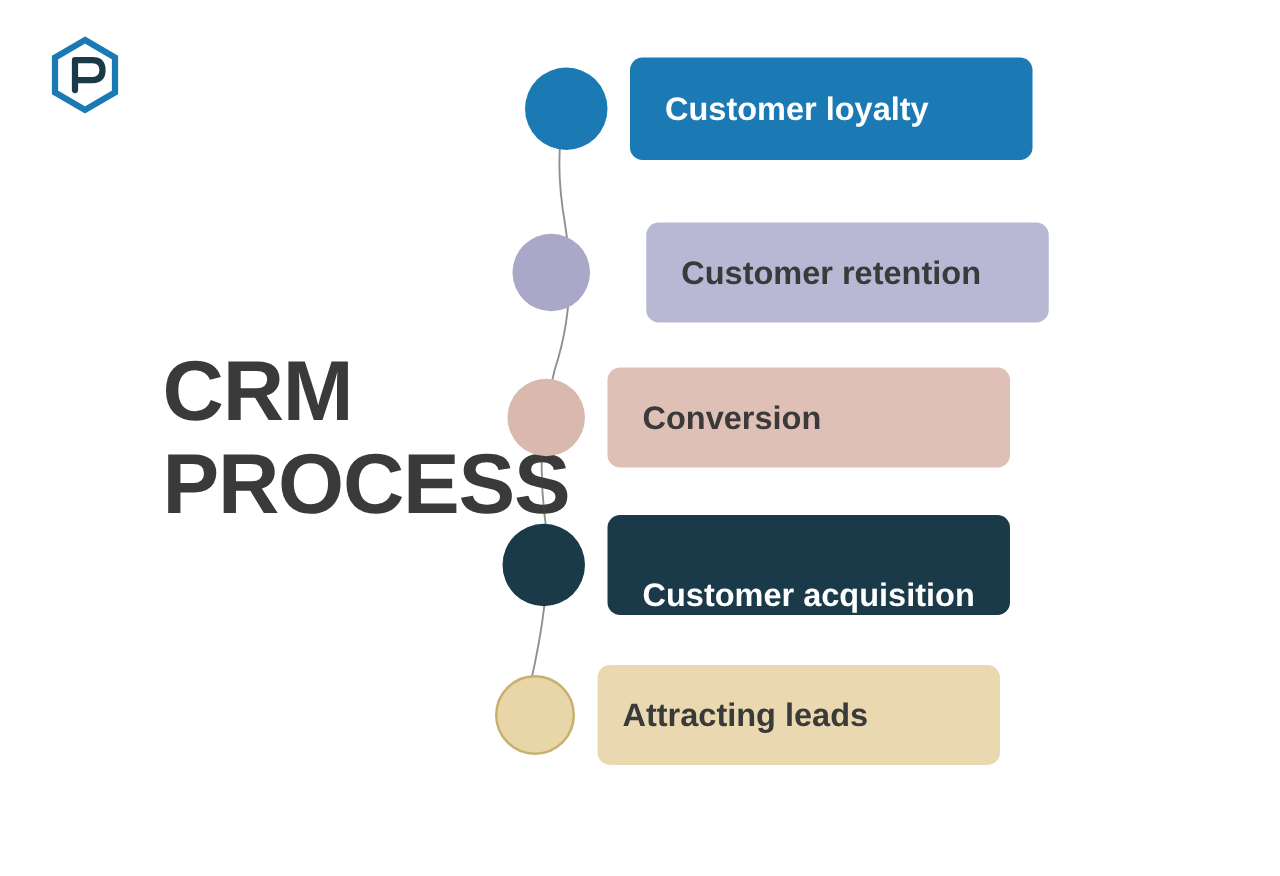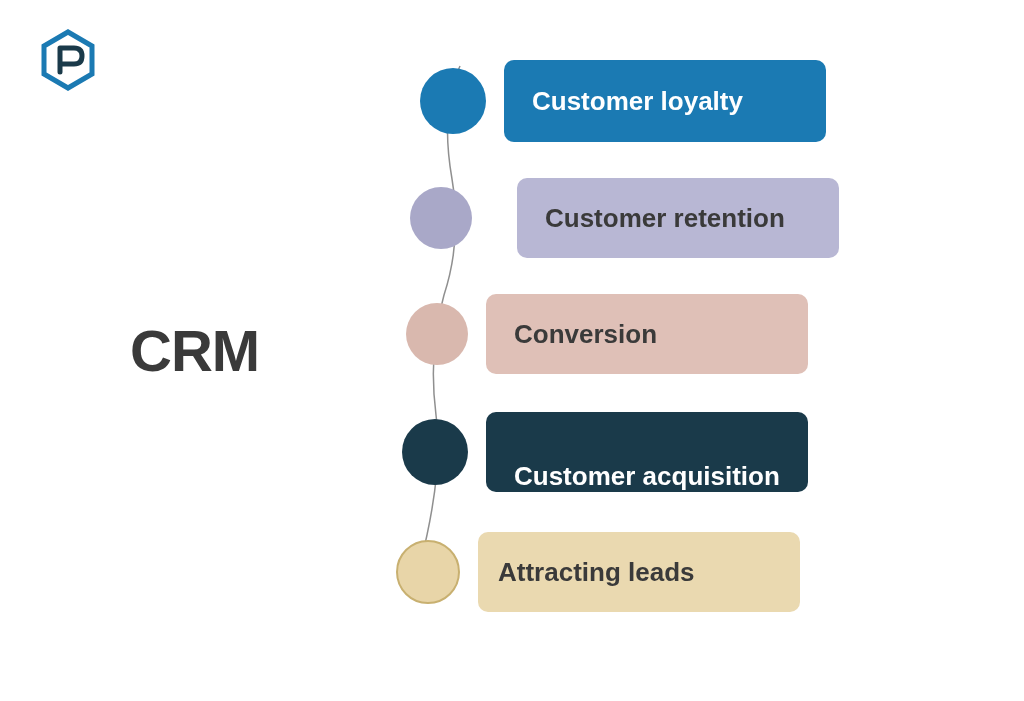--- a/index.html
+++ b/index.html
@@ -19,21 +19,21 @@
       left: 36px;
       width: 64px;
       height: 64px;
     }
 
     .crm-title {
       position: absolute;
       left: 130px;
       top: 50%;
       transform: translateY(-50%);
-      font-size: 58px;
+      font-size: 68px;
       font-weight: 900;
       color: #3a3a3a;
       line-height: 1.1;
       letter-spacing: -1px;
     }
 
     .curve-container {
       position: absolute;
       left: 0;
       top: 0;
@@ -66,21 +66,21 @@
       border-radius: 10px;
       display: flex;
       align-items: center;
       padding: 0 28px;
       font-weight: 700;
       font-size: 26px;
     }
 
     
     .item-1 {
-      top: 30px;
+      top: 16px;
       left: 30px;
     }
     .item-1 .circle {
       width: 66px;
       height: 66px;
       background: #1b7ab3;
     }
     .item-1 .label-box {
       width: 322px;
       height: 82px;
@@ -171,20 +171,21 @@
   <svg viewBox="0 0 64 64" xmlns="http://www.w3.org/2000/svg">
 
     <polygon points="32,4 56,18 56,46 32,60 8,46 8,18" fill="none" stroke="#1b7ab3" stroke-width="5"></polygon>
 
     <path d="M24,20 L24,44 M24,20 L38,20 Q46,20 46,28 Q46,36 38,36 L24,36" fill="none" stroke="#1a3a4a" stroke-width="5" stroke-linecap="round" stroke-linejoin="round"></path>
   </svg>
 </div>
 
 <div class="crm-title">
   <div>CRM</div>
+  <div>PROCESS</div>
 </div>
 
 <svg class="curve-container" viewBox="0 0 1024 701">
 
   <path d="M 460 66 
            Q 440 110 452 179
            Q 462 240 444 295
            Q 428 352 436 415
            Q 444 470 420 565" fill="none" stroke="#444444" stroke-width="1.5" opacity="0.6"></path>
 </svg>

